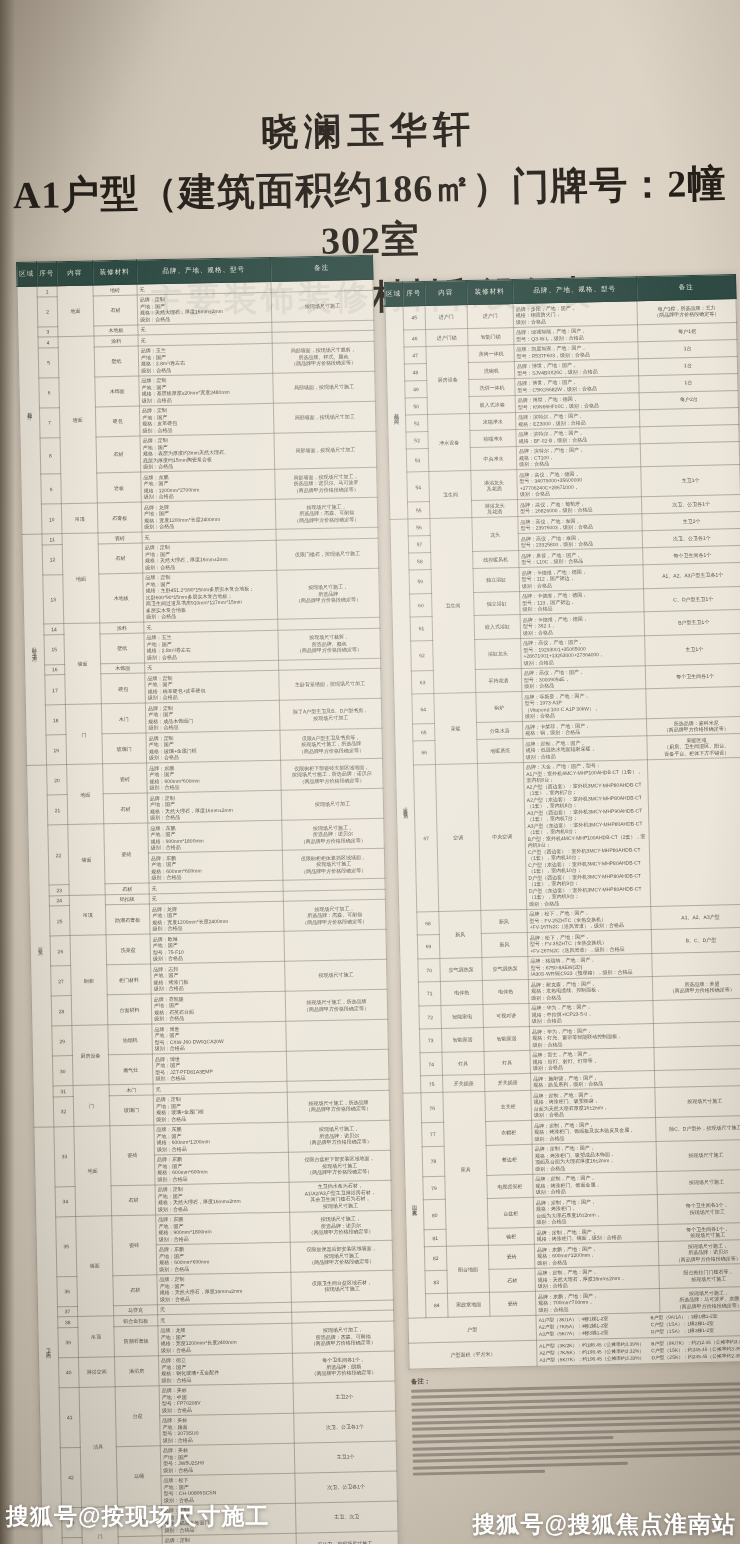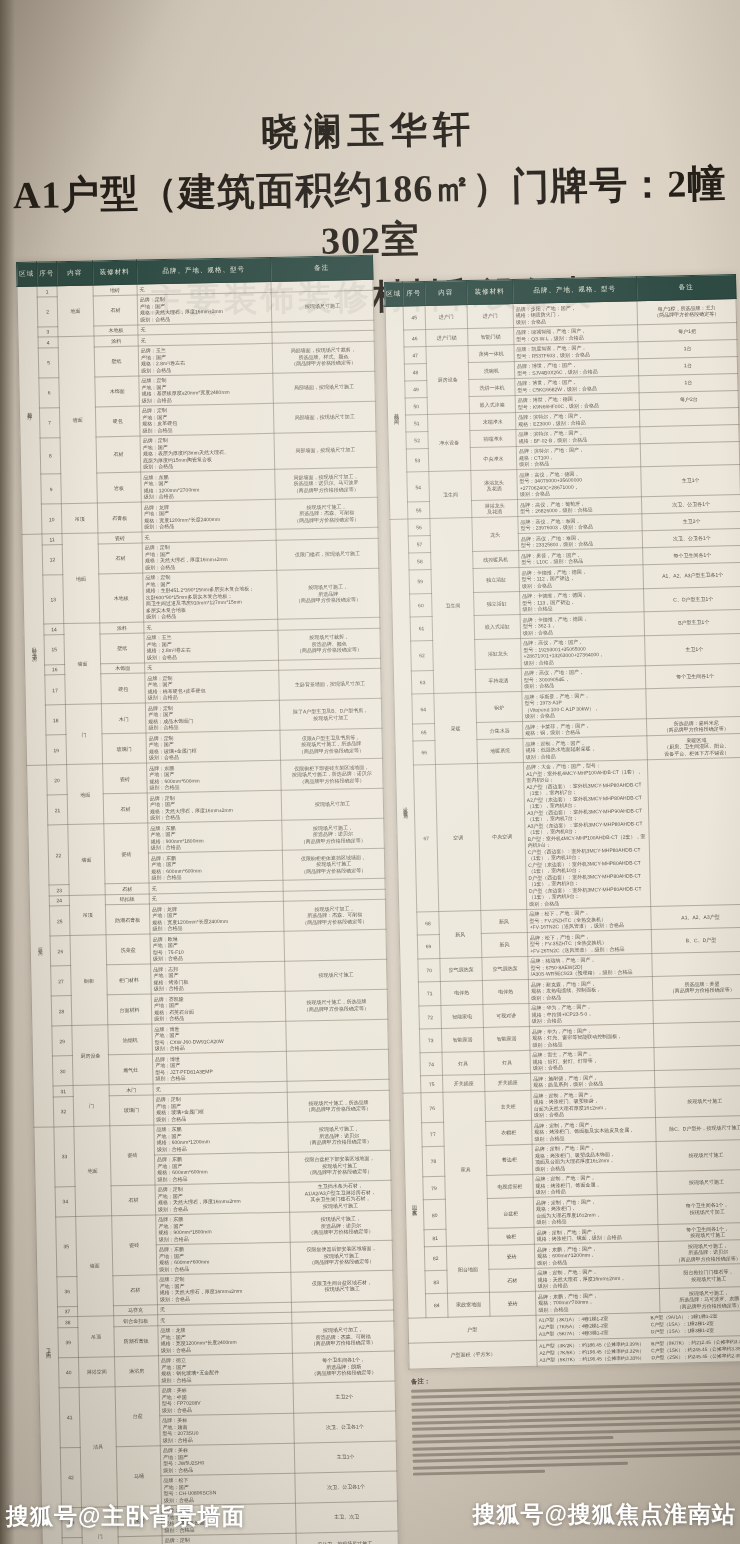--- a/index.html
+++ b/index.html
@@ -33,21 +33,21 @@
   td.note{white-space:pre-line;line-height:1.3;text-align:center;}
   td.flabel{text-align:center;font-size:6px;}
   .fcols{display:flex;gap:6px;}
   .fcols div{flex:1;font-size:4.8px;line-height:1.5;color:#56534b;}
   .notes{margin-top:6px;padding:2px 2px 0 2px;}
   .notes-label{font-size:6.5px;color:#55524a;font-weight:bold;display:block;margin-bottom:3px;}
   .note-line{height:3px;background:rgba(96,90,77,0.5);border-radius:1px;margin:3.4px 0;}
   .wm{position:absolute;color:#ffffff;font-size:23px;font-weight:700;
     text-shadow:0 1px 4px rgba(0,0,0,0.38);letter-spacing:1px;}
   .wm-left{left:6px;bottom:12px;}
-  .wm-right{right:4px;bottom:14px;margin-top:32px;}
+  .wm-right{right:4px;bottom:4px;margin-top:32px;}
 </style>
 </head>
 <body>
 
 <div class="page">
   <div class="edge-shadow"></div>
 
   <div class="title-block">
     <div class="title-l1">晓澜玉华轩</div>
     <div class="title-l2">A1户型（建筑面积约186㎡）门牌号：2幢302室</div>
@@ -953,15 +953,15 @@
         <div class="note-line" style="width: 99%;"></div>
         <div class="note-line" style="width: 97%;"></div>
         <div class="note-line" style="width: 95%;"></div>
         <div class="note-line" style="width: 62%;"></div>
         <div class="note-line" style="width: 38%;"></div>
       </div>
     </div>
 
   <div class="vignette"></div>
 
-  <div class="wm wm-left">搜狐号@主卧背景墙面</div>
+  <div class="wm wm-left">搜狐号@按现场尺寸施工</div>
   <div class="wm wm-right">搜狐号@搜狐焦点淮南站</div>
 </div>
 
 </body></html>

